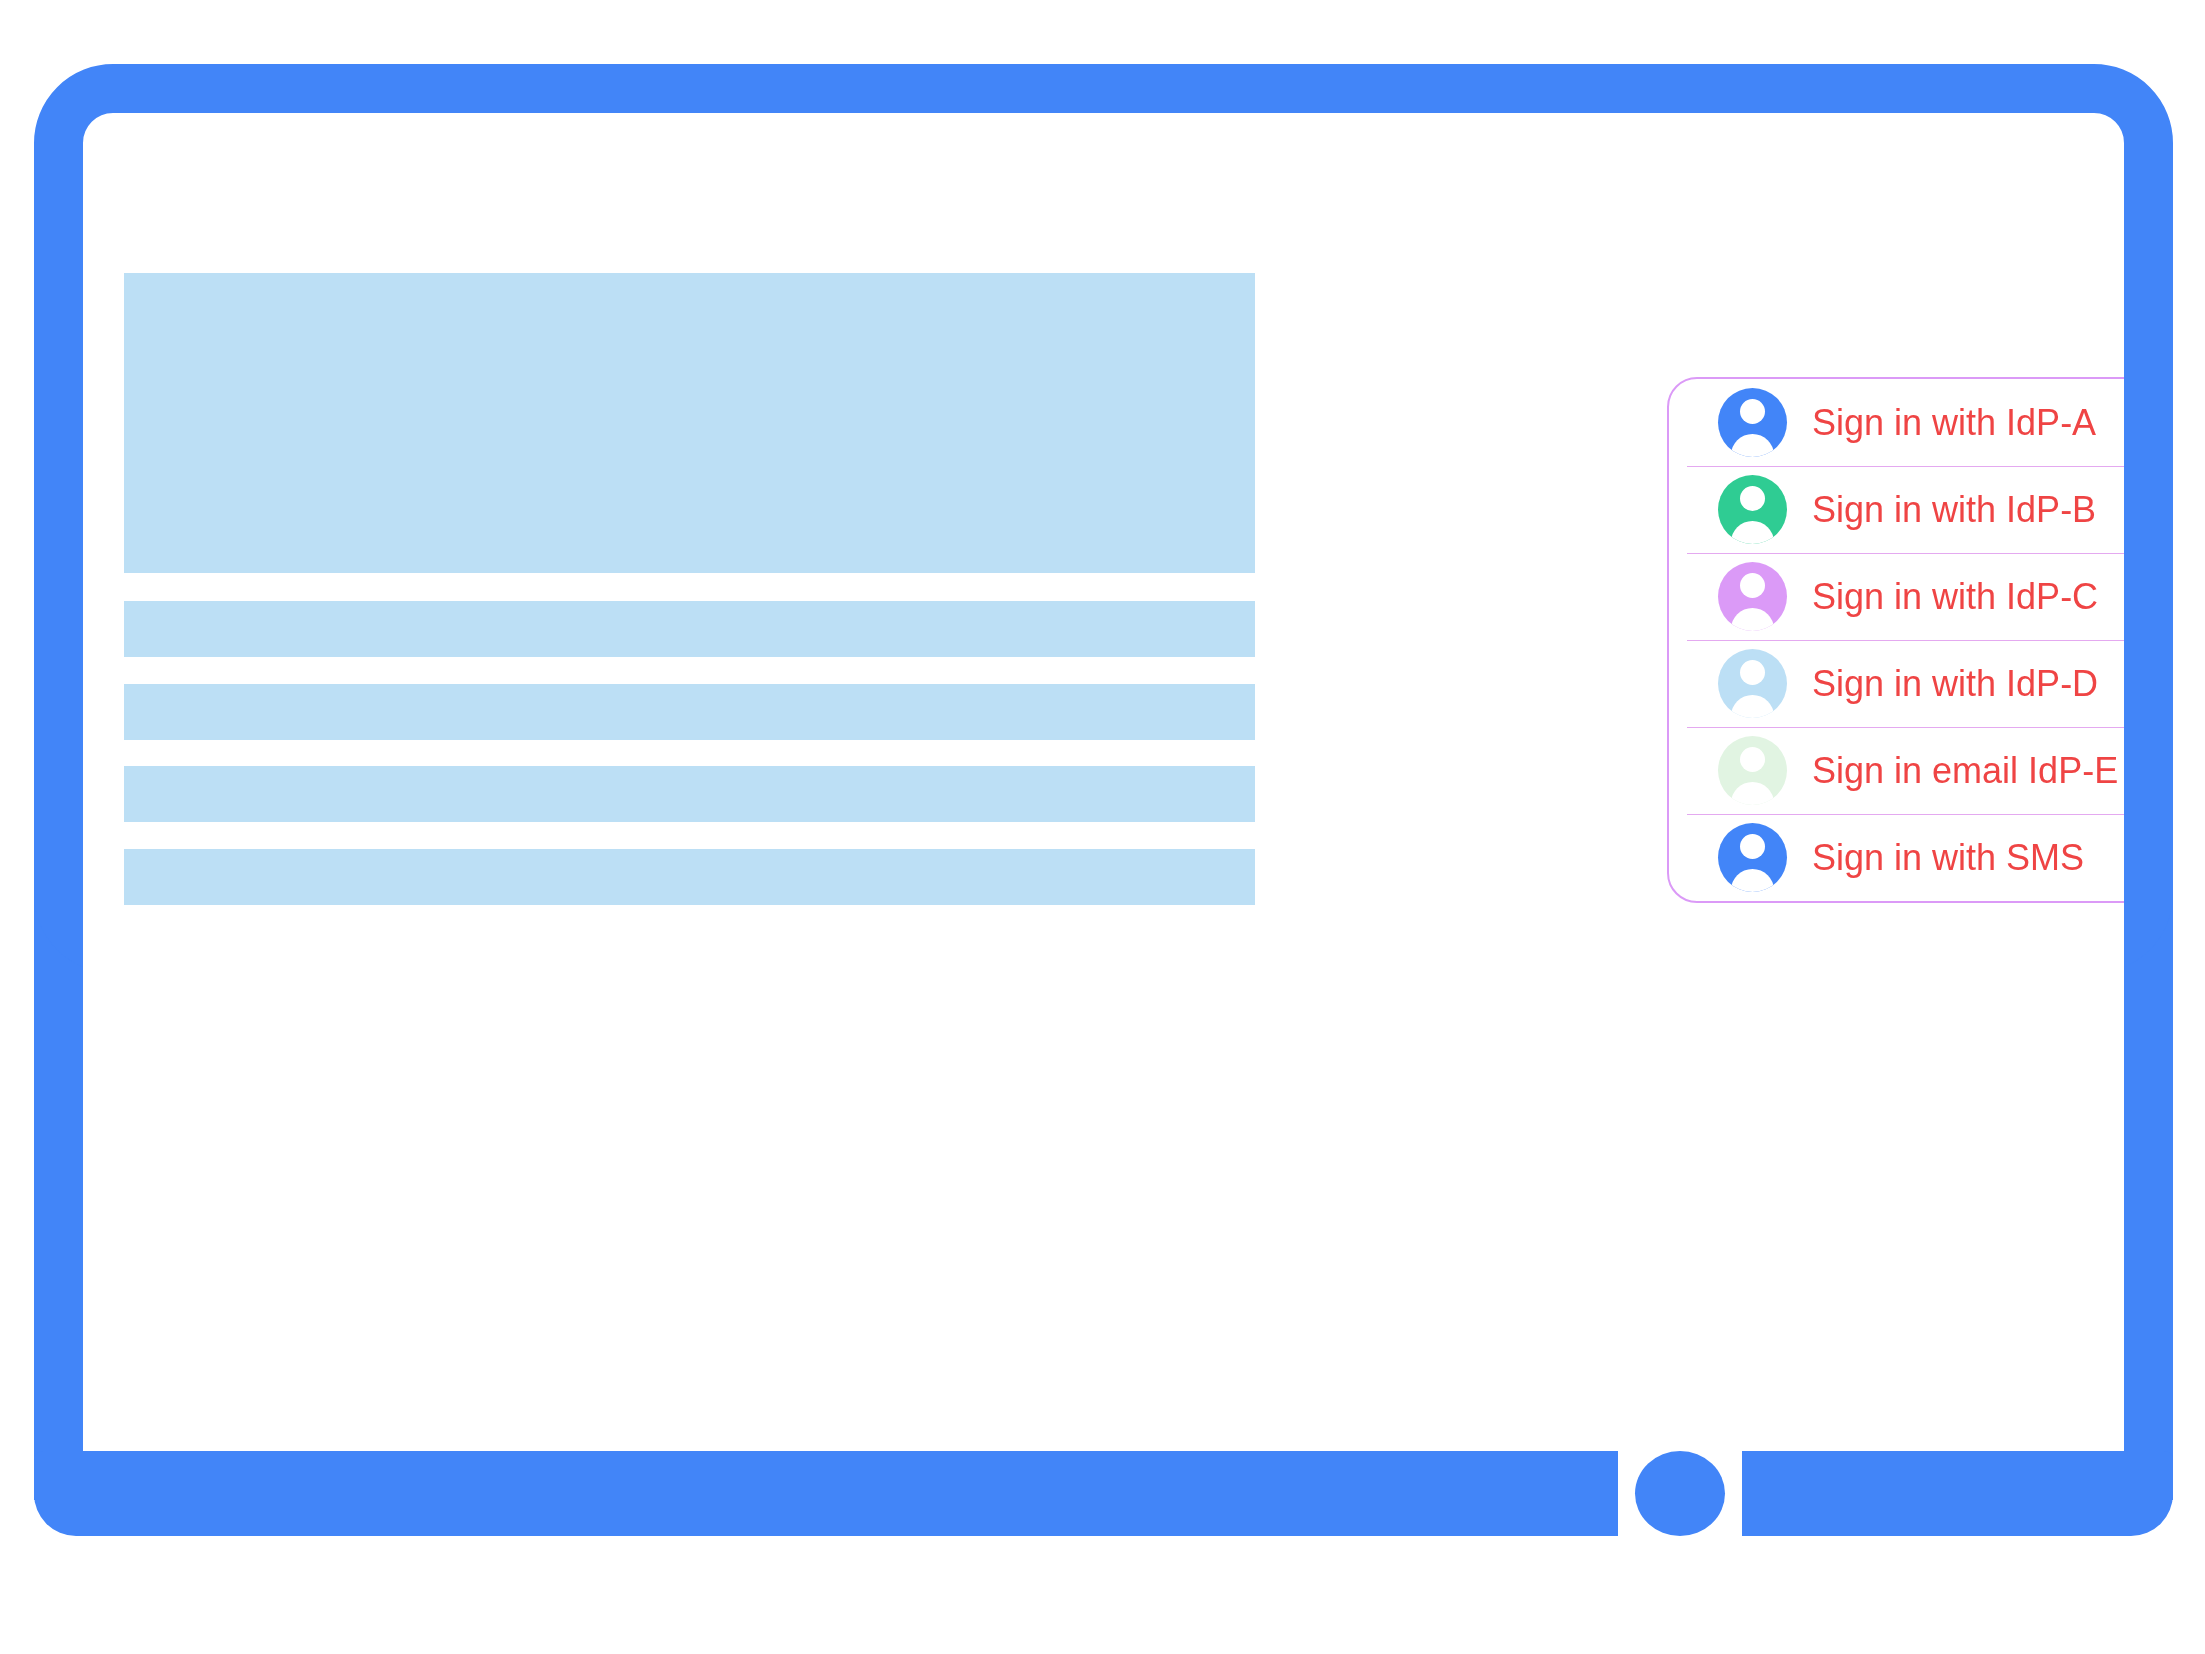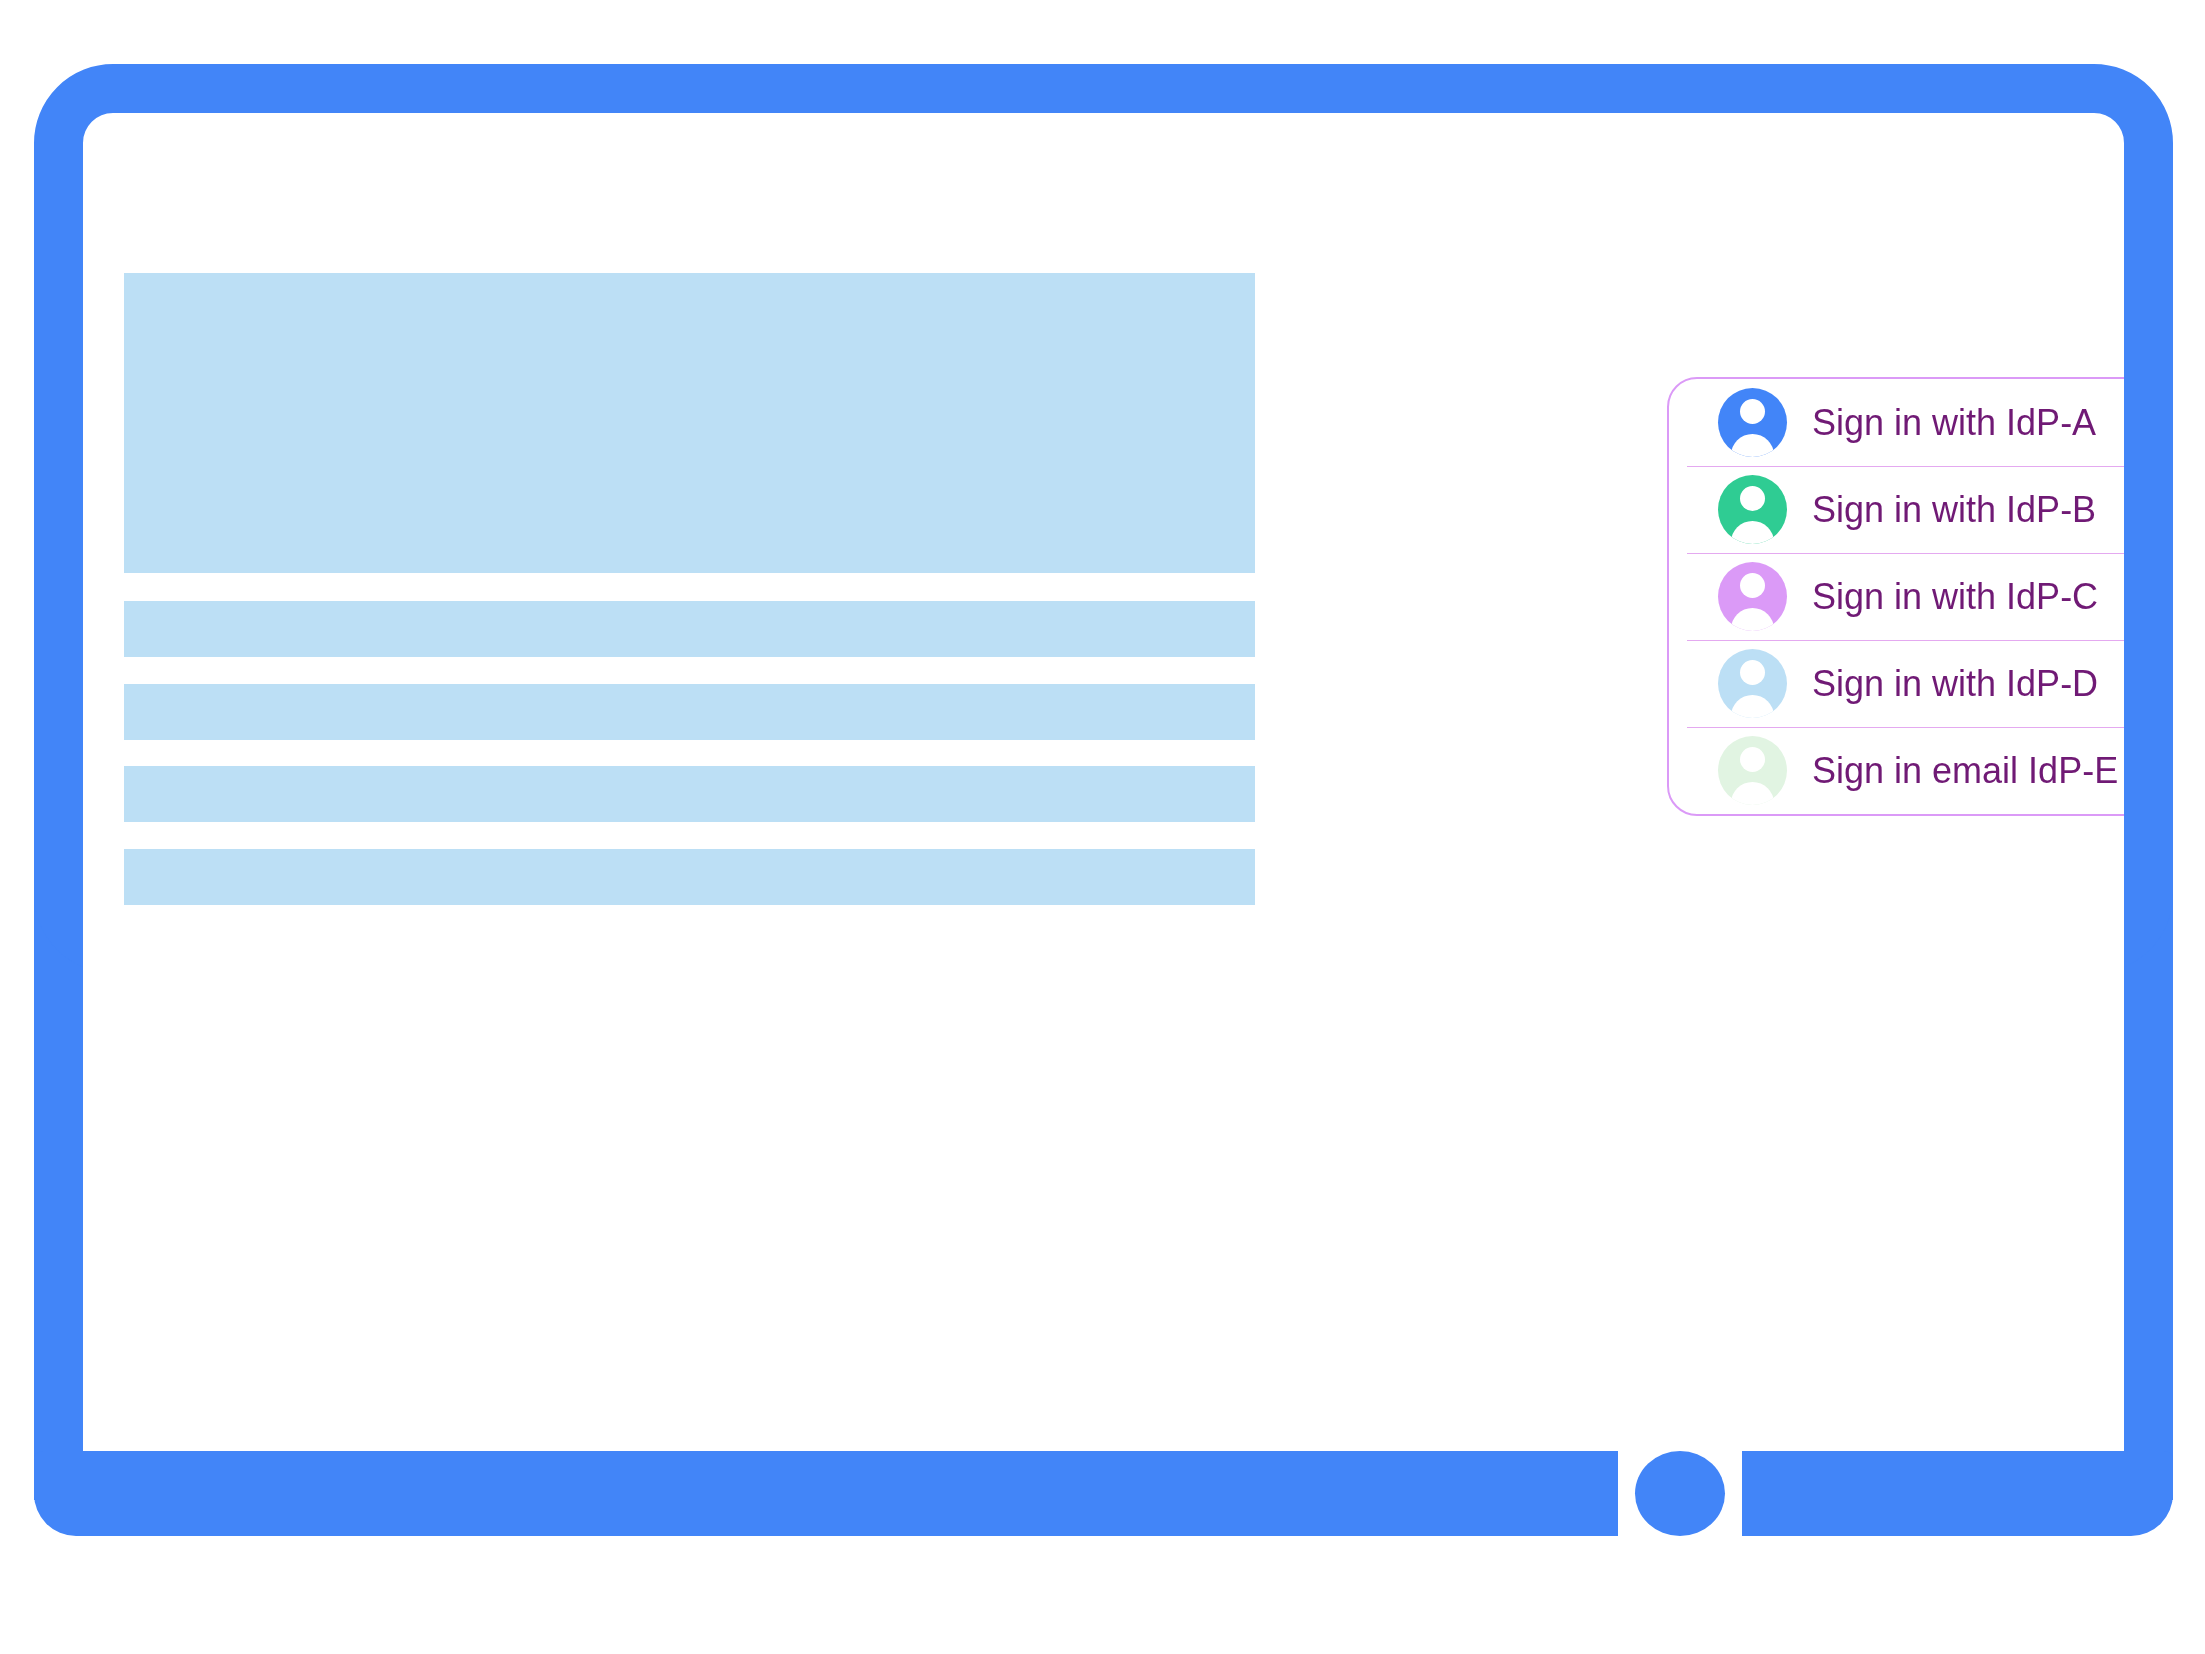--- a/index.html
+++ b/index.html
@@ -181,21 +181,21 @@
     bottom: -16%;
     width: 63%;
     height: 50%;
     margin-left: -31.5%;
     border-radius: 50% 50% 0 0 / 62% 62% 0 0;
     background: #ffffff;
   }
   .account-label {
     margin-left: 25px;
     font-size: 36px;
-    color: #701a75;
+    color: #ef4444;
     white-space: nowrap;
   }
 </style>
 </head>
 <body>
 
 <div id="device-rail-left"></div>
 <div id="device-rail-right"></div>
 <div id="device-frame"></div>
 
@@ -245,20 +245,27 @@
         </div>
         <div class="account-label">Sign in with IdP-D</div>
       </div>
       <div class="account-row">
         <div class="avatar" style="background: rgb(225, 244, 226);">
           <div class="head"></div>
           <div class="body"></div>
         </div>
         <div class="account-label">Sign in email IdP-E</div>
       </div>
+      <div class="account-row">
+        <div class="avatar" style="background: rgb(66, 133, 248);">
+          <div class="head"></div>
+          <div class="body"></div>
+        </div>
+        <div class="account-label">Sign in with SMS</div>
+      </div>
     </div>
 
 </div>
 
 <div id="device-bottom-left"></div>
 <div id="device-home-button"></div>
 <div id="device-bottom-right"></div>
 
 
 </body></html>

